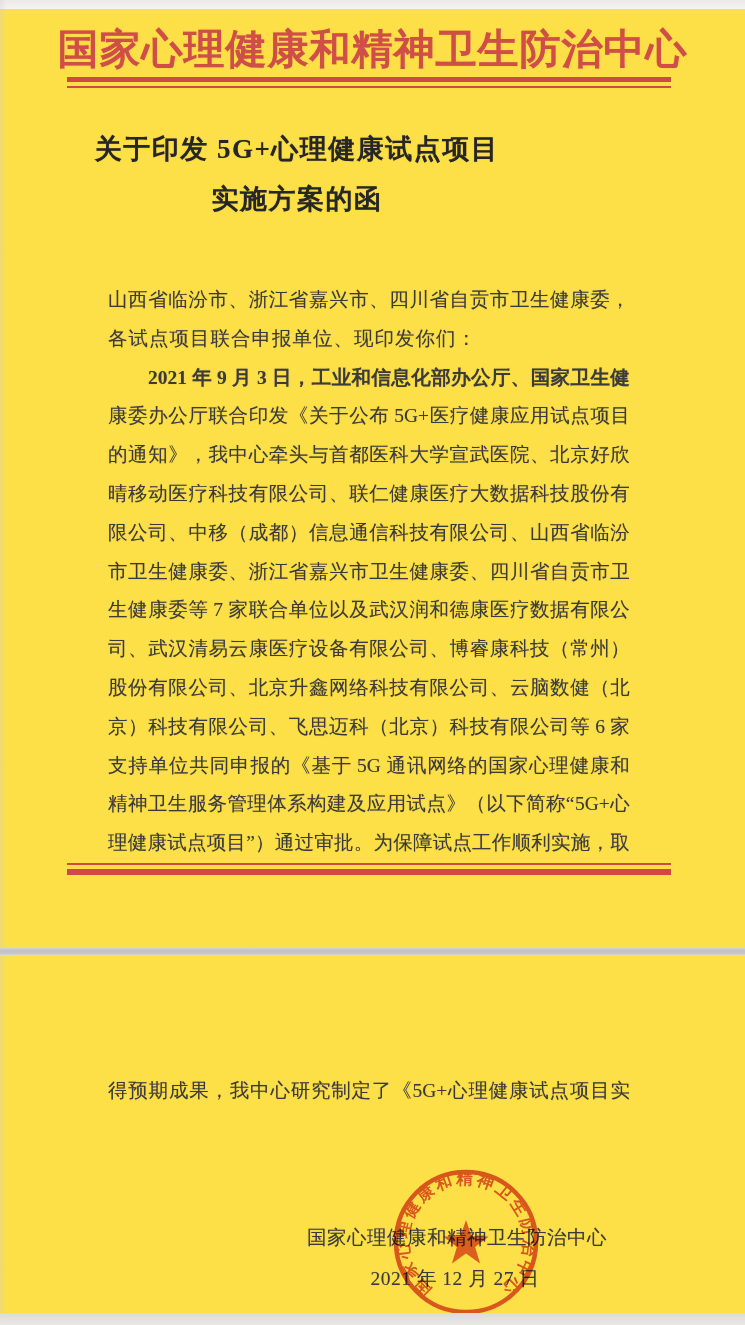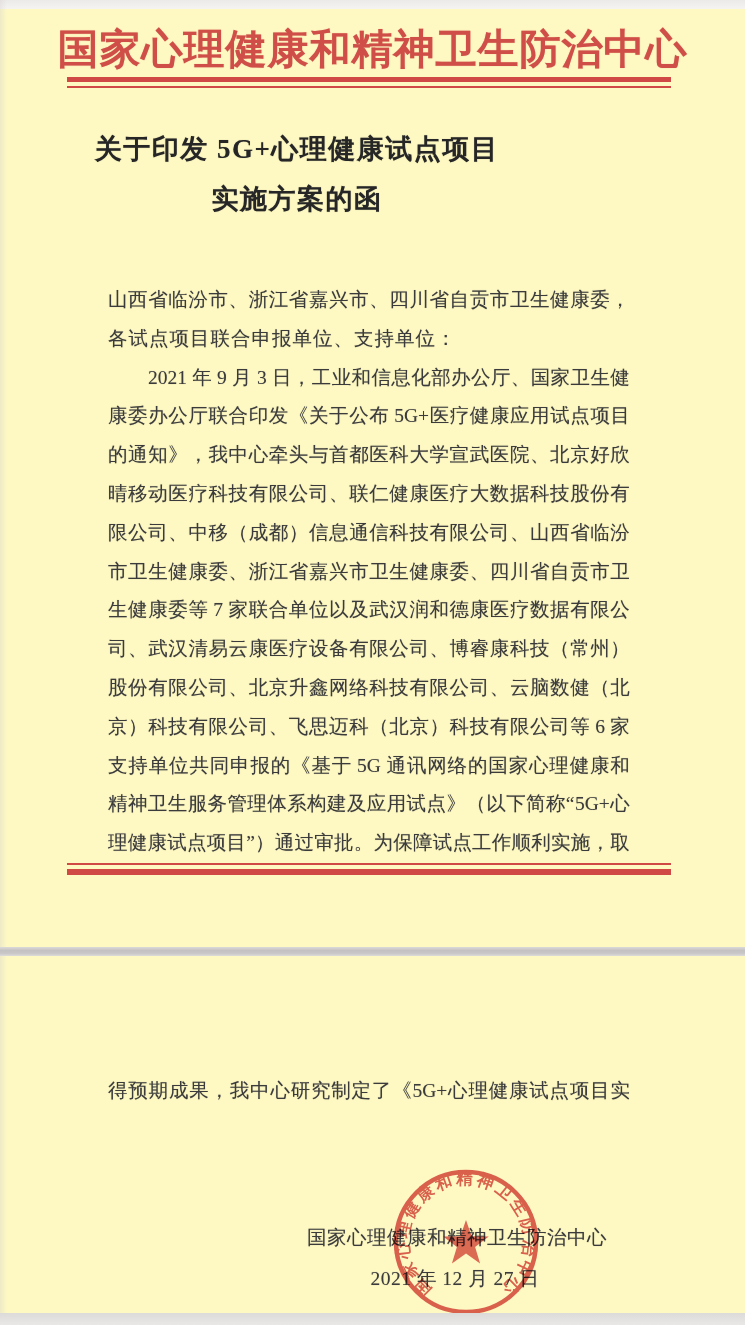--- a/index.html
+++ b/index.html
@@ -3,21 +3,21 @@
 <meta charset="utf-8">
 <style>
   html, body { margin: 0; padding: 0; background: #f3f1f0; }
   * { box-sizing: border-box; }
 
   .canvas {
     position: relative;
     width: 745px;
     height: 1325px;
     margin: 0 auto;
-    background: #fef9c3;
+    background: #fde047;
     overflow: hidden;
     font-family: "Liberation Serif", "DejaVu Serif", serif;
   }
 
   
   .strip-top {
     position: absolute; left: 0; top: 0; width: 745px; height: 9px;
     background: linear-gradient(#eceae9, #f6f4f3);
   }
   .strip-bottom {
@@ -66,21 +66,21 @@
     text-shadow: 0 0 1px rgba(70,70,70,0.4);
   }
   .body-block.p1 { top: 281px; }
   .body-block.p2 { top: 1072px; }
   .bline { height: 38.8px; line-height: 38.8px; letter-spacing: 1px; white-space: nowrap; }
   .bline.just {
     display: flex; justify-content: space-between; align-items: center;
     letter-spacing: 0; white-space: normal;
   }
   .bline.just span { white-space: pre; flex: 0 0 auto; }
-  .bline.ind { padding-left: 40px; }
+  .bline.ind { padding-left: 40px; font-weight: bold; }
 
   
   .sig-org {
     position: absolute; left: 300px; top: 1224px; width: 314px;
     text-align: center; font-size: 19.5px; letter-spacing: 0.5px;
     color: var(--body-text, #3b3b3b);
     text-shadow: 0 0 1px rgba(70,70,70,0.4);
     white-space: nowrap;
   }
   .sig-date {
@@ -149,21 +149,21 @@
         <span>自</span>
         <span>贡</span>
         <span>市</span>
         <span>卫</span>
         <span>生</span>
         <span>健</span>
         <span>康</span>
         <span>委</span>
         <span>，</span>
       </div>
-      <div class="bline">各试点项目联合申报单位、支持单位：</div>
+      <div class="bline">各试点项目联合申报单位、现印发你们：</div>
       <div class="bline just ind">
         <span>2021 </span>
         <span>年</span>
         <span> 9 </span>
         <span>月</span>
         <span> 3 </span>
         <span>日</span>
         <span>，</span>
         <span>工</span>
         <span>业</span>

